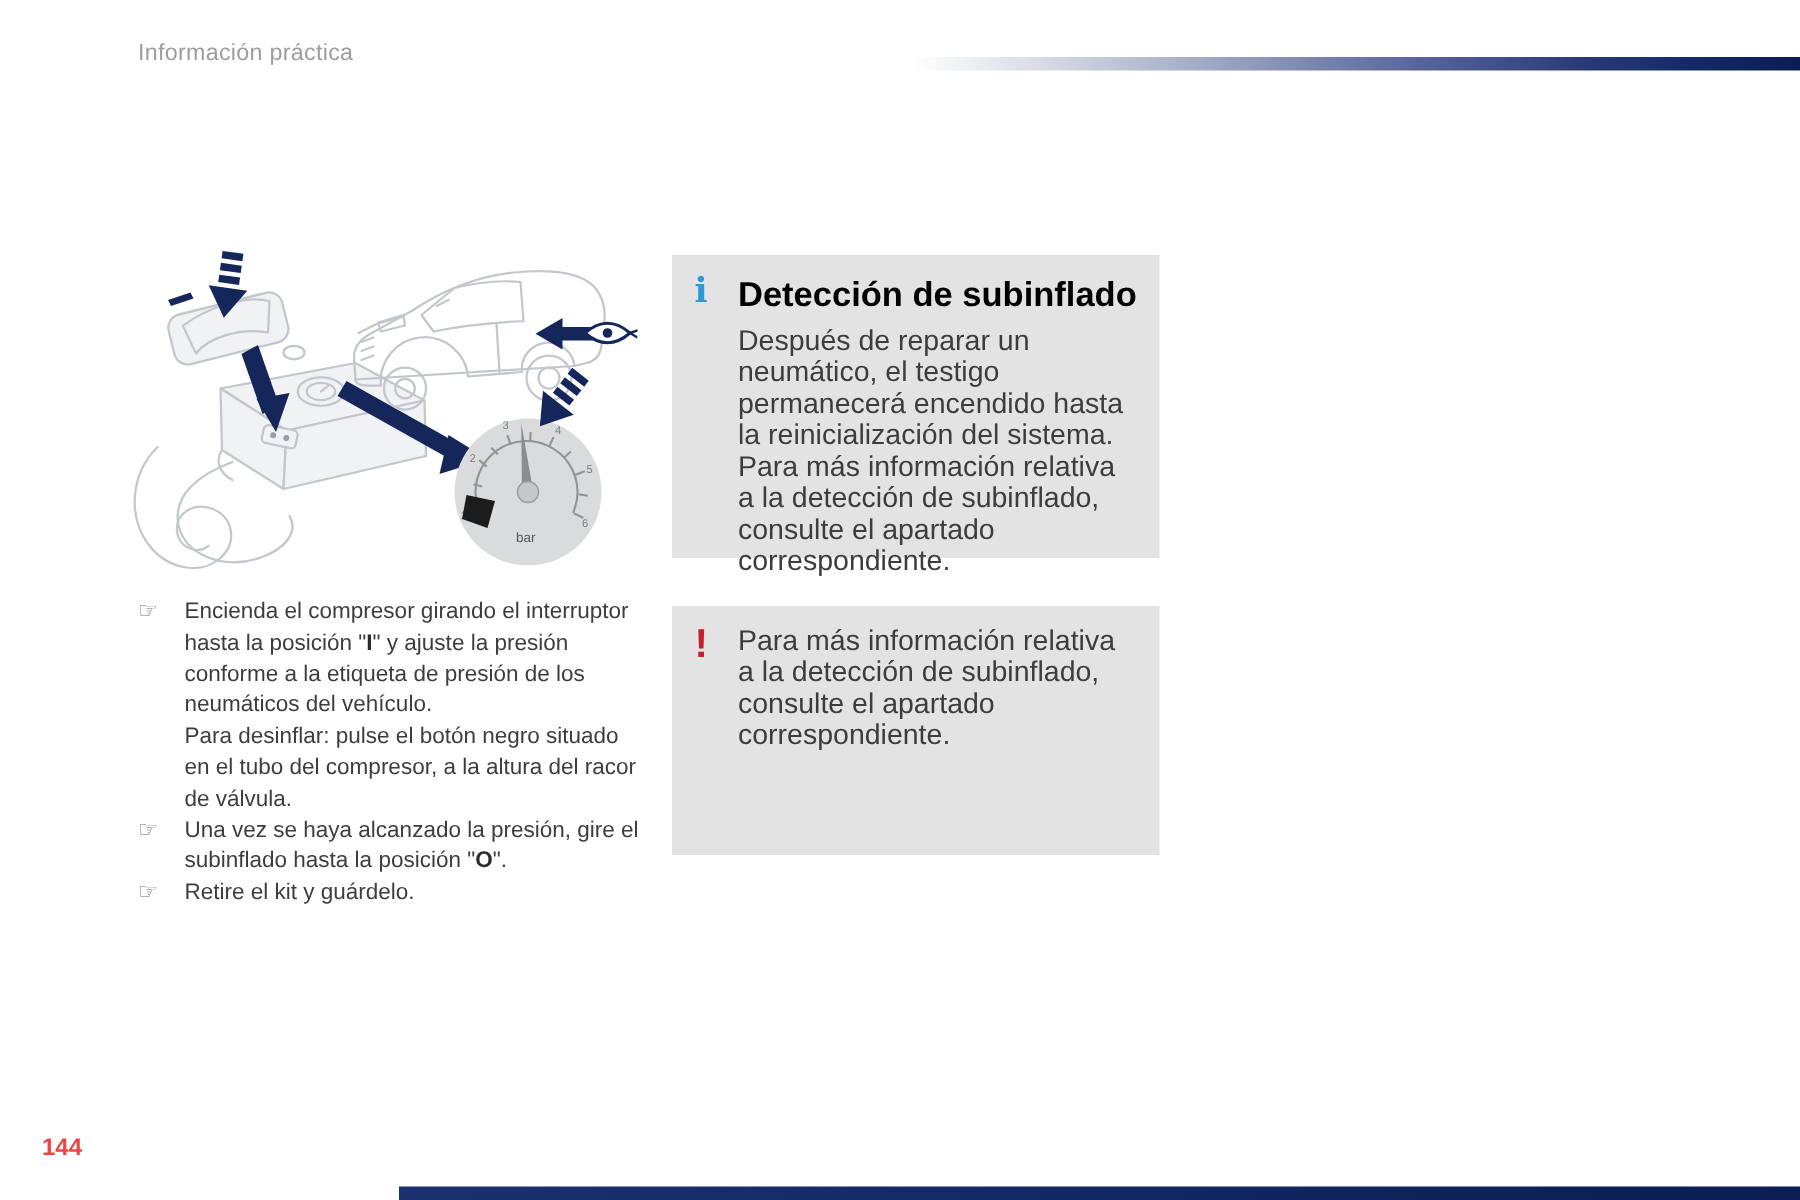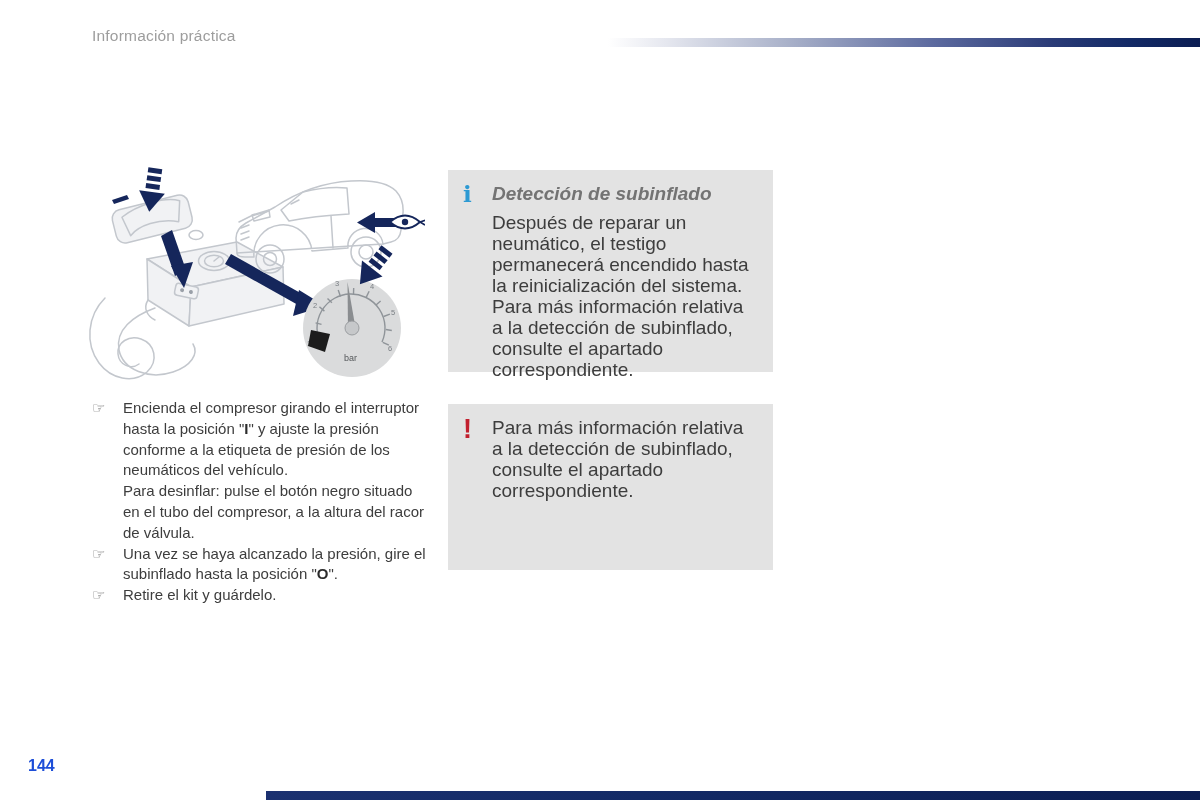--- a/index.html
+++ b/index.html
@@ -28,26 +28,26 @@
   
   .gbox { position:absolute; left:448px; width:325px; background:#e3e3e3;
           padding:13px 14px 0 15px; display:flex; }
   .box-info { top:170px; height:202px; }
   .box-warning { top:404px; height:166px; }
   .gbox .icon-col { width:29px; flex:0 0 29px; }
   .info-i { font-family:"DejaVu Serif", serif; font-weight:bold; font-size:23px;
             line-height:22px; color:#2d9ad3; }
   .warn-bang { font-weight:bold; font-size:27px; line-height:24px; color:#c2202e; }
   .gbox .content { flex:1; }
-  .box-title { font-size:19px; font-weight:bold; color:#737373; margin-bottom:7px;font-style:italic; }
+  .box-title { font-size:23px; font-weight:bold; color:#000000; margin-bottom:7px; }
   .para { font-size:19px; line-height:21px; color:#3d3d3d; }
 
   
   .page-number { position:absolute; left:28px; top:757px; font-size:16px;
-                 font-weight:bold; color:#1d4ed8; }
+                 font-weight:bold; color:#ef4444; }
   .bottom-bar { position:absolute; left:266px; top:791px; width:934px; height:9px;
                 background:linear-gradient(to right,#1b3170 0%, #132a66 40%, #0b1d52 100%); }
 
   svg .ln { stroke:#c3c7cd; stroke-width:1.5; fill:none; stroke-linecap:round; stroke-linejoin:round; }
   svg .fl { fill:#f1f2f4; stroke:#c3c7cd; stroke-width:1.5; stroke-linejoin:round; }
   svg .navy { fill:#15265b; }
   svg .tick { stroke:#8f9499; stroke-width:1.4; }
   svg .num { font-size:7.5px; fill:#7a7f84; font-family:"Liberation Sans",sans-serif; }
 </style>
 </head>

